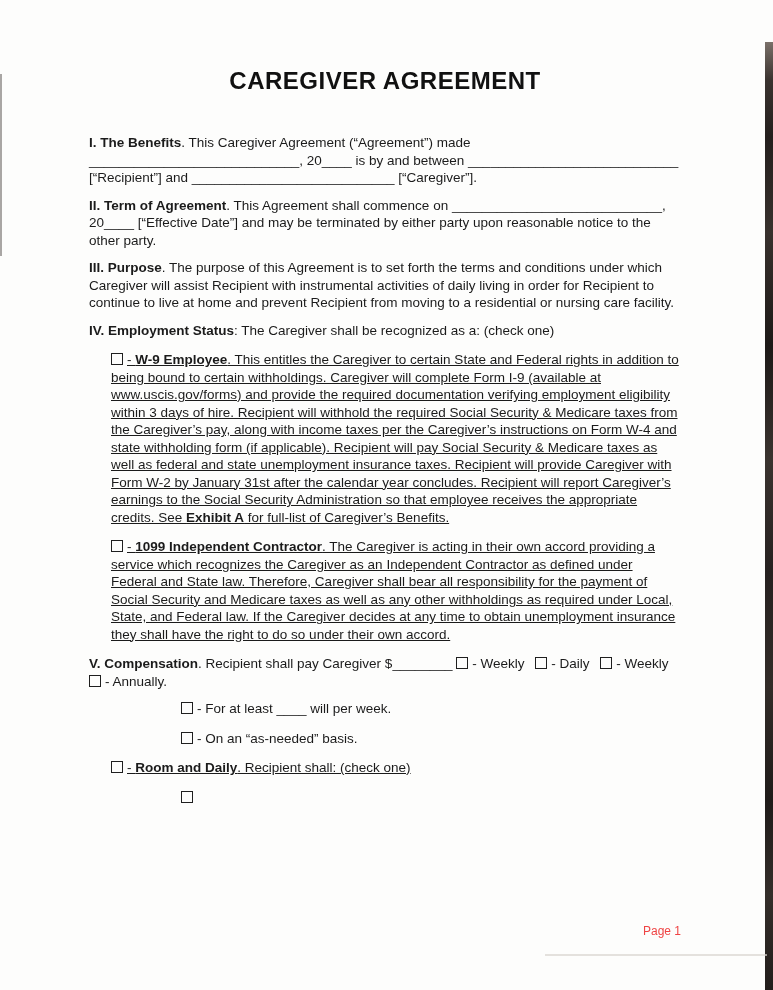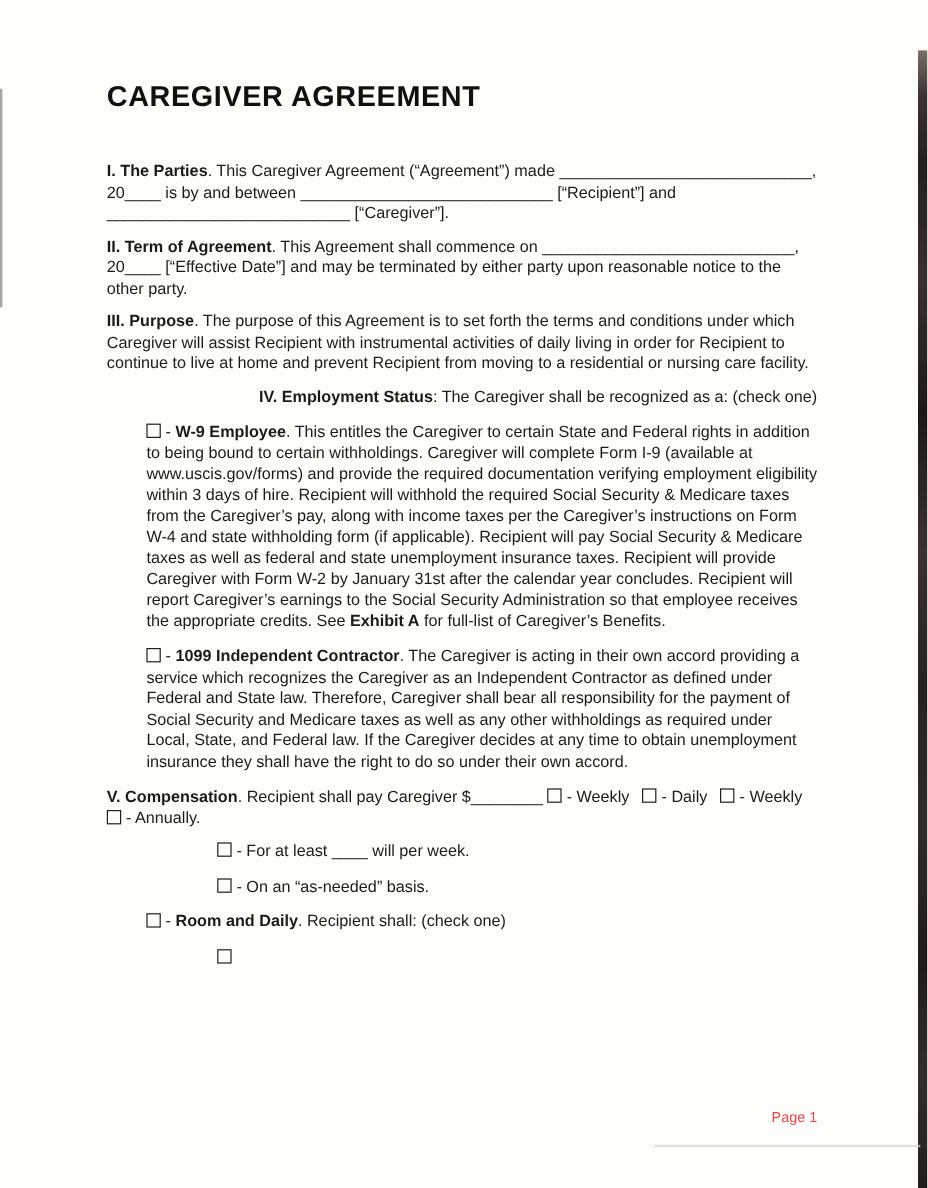--- a/index.html
+++ b/index.html
@@ -11,27 +11,28 @@
     font-family:"Liberation Sans", sans-serif;
     color:#1b1b1b;
     -webkit-font-smoothing:antialiased;
   }
   .content {
     position:absolute; left:89px; top:0; width:592px;
     font-size:13.5px; line-height:17.5px;
   }
   .title {
     margin:68px 0 40px;
+    text-align:center;
     font-size:24px; line-height:26px;
     font-weight:bold; letter-spacing:0.5px;
     color:#111111;
   }
   .p { margin:0 0 10px; }
-  .mb12 { margin-bottom:12px;text-align:right; }
-  .sub1 { margin-left:33px; margin-bottom:12px; }
+  .mb12 { margin-bottom:12px; }
+  .sub1 { margin-left:22px; margin-bottom:12px;text-decoration:underline; }
   .sub2 { margin-left:92px; margin-bottom:12px; }
   .b { font-weight:bold; }
   .cb {
     display:inline-block;
     width:10px; height:10px;
     border:1.4px solid #1f1f1f;
     background:transparent;
     vertical-align:-1px;
     margin-right:4px;
   }
@@ -60,21 +61,21 @@
 </style>
 </head>
 <body>
 
 <div class="page">
 
   <div class="content">
 
     <h1 class="title">CAREGIVER AGREEMENT</h1>
 
-    <p class="p"><span class="b">I. The Parties</span><span>. This Caregiver Agreement (“Agreement”) made ____________________________, 20____ is by and between ____________________________ [“Recipient”] and ___________________________ [“Caregiver”].</span></p>
+    <p class="p"><span class="b">I. The Benefits</span><span>. This Caregiver Agreement (“Agreement”) made ____________________________, 20____ is by and between ____________________________ [“Recipient”] and ___________________________ [“Caregiver”].</span></p>
 
     <p class="p"><span class="b">II. Term of Agreement</span><span>. This Agreement shall commence on ____________________________, 20____ [“Effective Date”] and may be terminated by either party upon reasonable notice to the other party.</span></p>
 
     <p class="p"><span class="b">III. Purpose</span><span>. The purpose of this Agreement is to set forth the terms and conditions under which Caregiver will assist Recipient with instrumental activities of daily living in order for Recipient to continue to live at home and prevent Recipient from moving to a residential or nursing care facility.</span></p>
 
     <p class="p mb12"><span class="b">IV. Employment Status</span><span>: The Caregiver shall be recognized as a: (check one)</span></p>
 
     <p class="p sub1"><span class="cb"></span><span>- </span><span class="b">W-9 Employee</span><span>. This entitles the Caregiver to certain State and Federal rights in addition to being bound to certain withholdings. Caregiver will complete Form I-9 (available at www.uscis.gov/forms) and provide the required documentation verifying employment eligibility within 3 days of hire. Recipient will withhold the required Social Security &amp; Medicare taxes from the Caregiver’s pay, along with income taxes per the Caregiver’s instructions on Form W-4 and state withholding form (if applicable). Recipient will pay Social Security &amp; Medicare taxes as well as federal and state unemployment insurance taxes. Recipient will provide Caregiver with Form W-2 by January 31st after the calendar year concludes. Recipient will report Caregiver’s earnings to the Social Security Administration so that employee receives the appropriate credits. See </span><span class="b">Exhibit A</span><span> for full-list of Caregiver’s Benefits.</span></p>
 
     <p class="p sub1"><span class="cb"></span><span>- </span><span class="b">1099 Independent Contractor</span><span>. The Caregiver is acting in their own accord providing a service which recognizes the Caregiver as an Independent Contractor as defined under Federal and State law. Therefore, Caregiver shall bear all responsibility for the payment of Social Security and Medicare taxes as well as any other withholdings as required under Local, State, and Federal law. If the Caregiver decides at any time to obtain unemployment insurance they shall have the right to do so under their own accord.</span></p>

